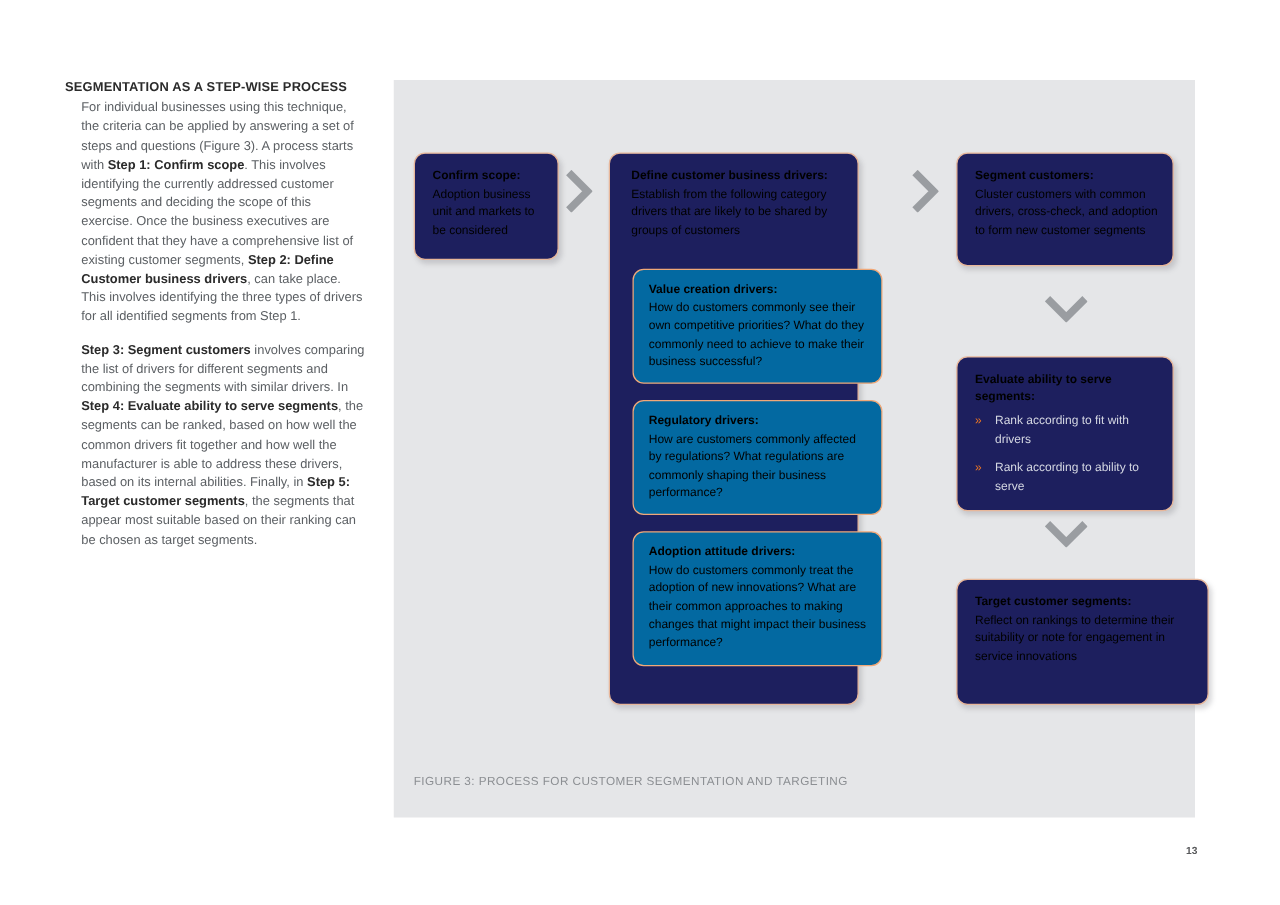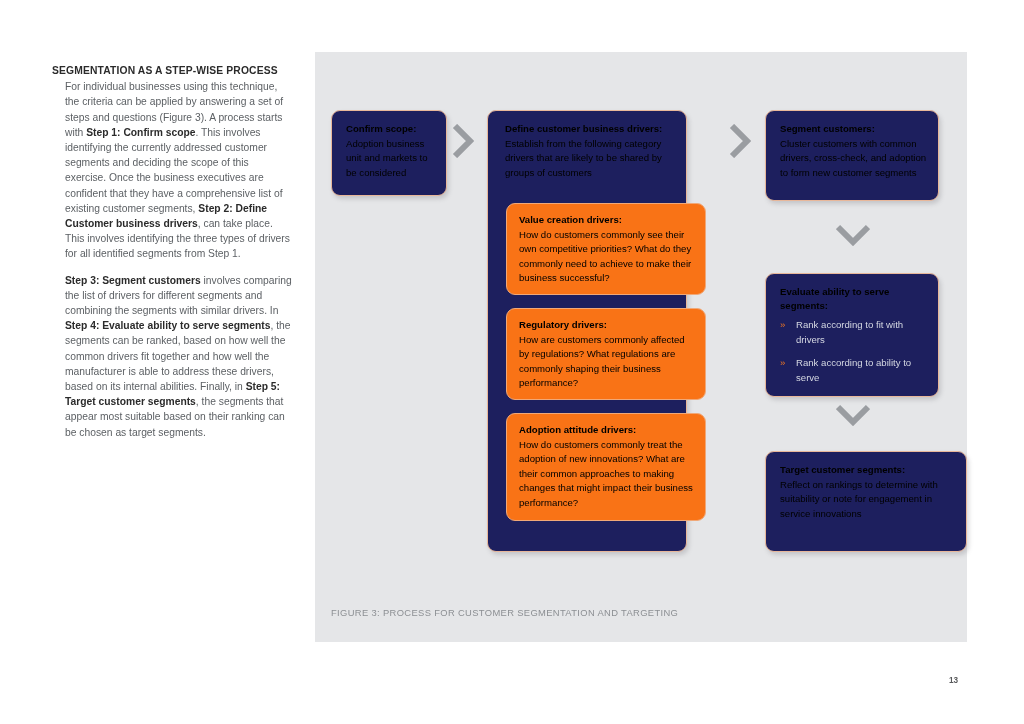--- a/index.html
+++ b/index.html
@@ -36,25 +36,24 @@
     color: #5b5f63;
     margin: 0 0 11px 13px;
     text-align: left;
   }
   #article p b { color: #2b2b2b; font-weight: bold; }
 
   
   #figure-panel {
     position: absolute;
     left: 315px;
-    top: 52px;
+    top: 64px;
     width: 641px;
     height: 590px;
     background: #e5e6e8;
-    padding-left: 11px;
   }
   #figure-caption {
     position: absolute;
     left: 16px;
     bottom: 24px;
     font-size: 9.4px;
     letter-spacing: 0.35px;
     color: #8c8f93;
     white-space: nowrap;
   }
@@ -63,21 +62,21 @@
   .navy-box {
     position: absolute;
     background: #1d1f5e;
     border: 1.6px solid #e8b79a;
     border-radius: 9px;
     box-sizing: border-box;
     box-shadow: 2px 3px 4px rgba(120,120,125,0.28);
   }
   .orange-box {
     position: absolute;
-    background: #f97316;
+    background: #0369a1;
     border: 1.3px solid #f0a878;
     border-radius: 9px;
     box-sizing: border-box;
   }
   .box-title {
     font-size: 9.6px;
     font-weight: bold;
     line-height: 13.6px;
     margin: 0 0 1px 0;
   }
@@ -231,20 +230,20 @@
 
   <div class="chevron-down" id="chev-4" style="left:521px; top:352px;">
     <svg width="34" height="22" viewBox="0 0 34 22" aria-hidden="true">
       <path d="M2 3 L17 18 L32 3" fill="none" stroke="#9a9da1" stroke-width="6" stroke-linecap="butt" stroke-linejoin="miter"></path>
     </svg>
   </div>
 
   <div class="navy-box" id="box-target-segments" style="left:450px; top:399px;">
     <div class="box-inner">
       <p class="box-title">Target customer segments:</p>
-      <p class="box-body">Reflect on rankings to determine with suitability or note for engagement in service innovations</p>
+      <p class="box-body">Reflect on rankings to determine their suitability or note for engagement in service innovations</p>
     </div>
   </div>
 
   <div id="figure-caption">FIGURE 3: PROCESS FOR CUSTOMER SEGMENTATION AND TARGETING</div>
 </div>
 
 <div id="page-number">13</div>
 
 </body></html>

